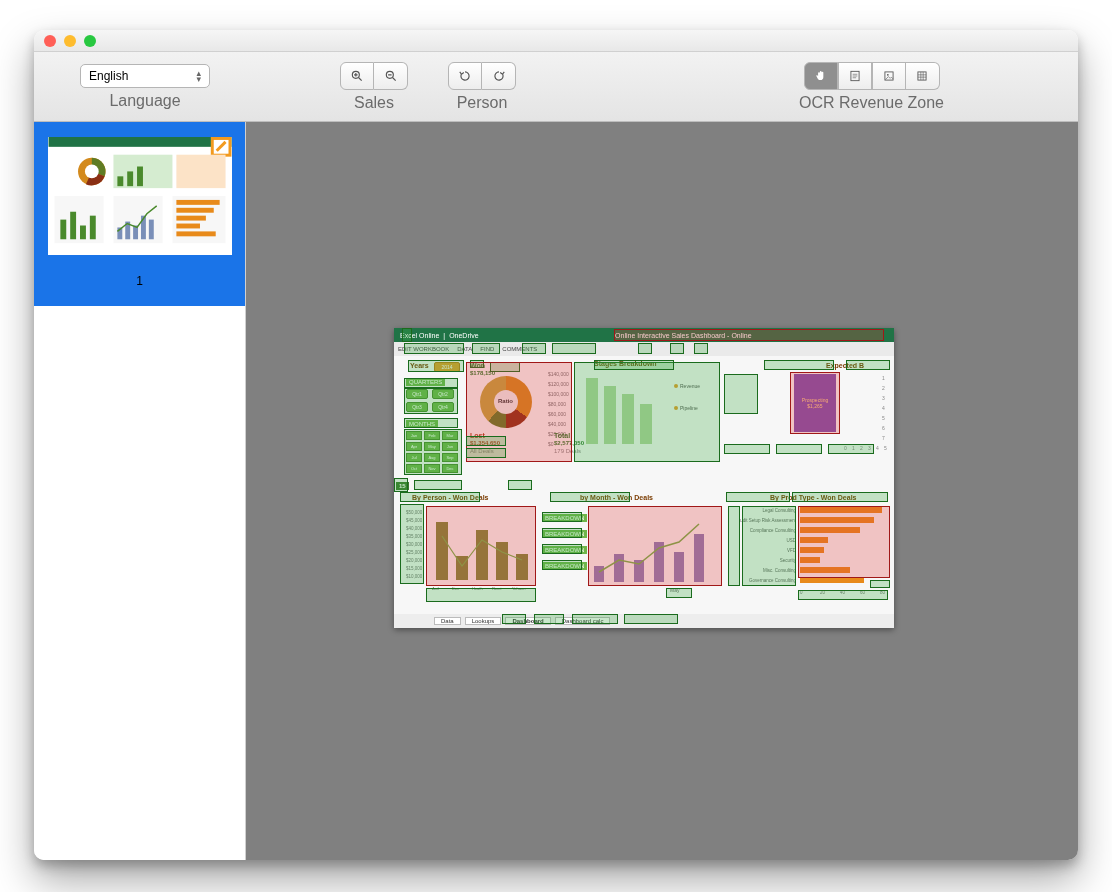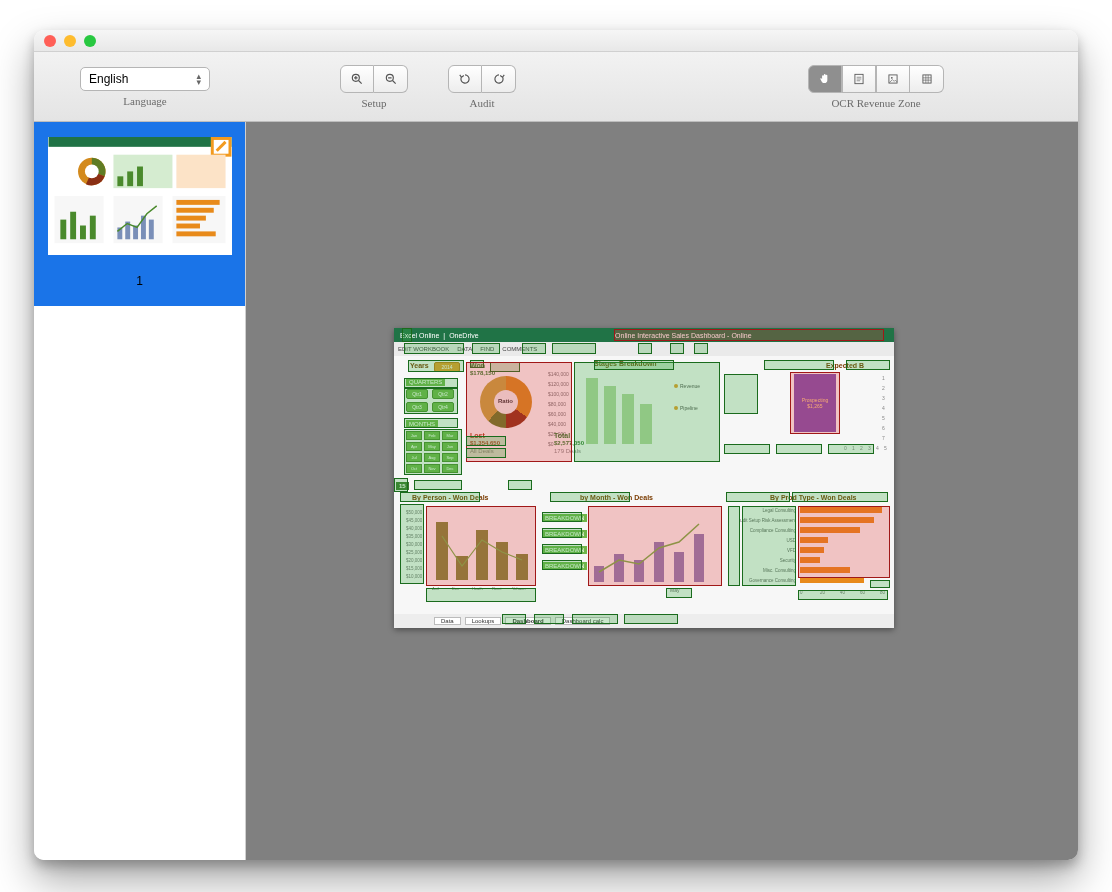--- a/index.html
+++ b/index.html
@@ -33,21 +33,21 @@
   .tl-red { background:#ff5f57; } .tl-yel { background:#febc2e; } .tl-grn { background:#28c840; }
   
   .toolbar {
     height: 70px;
     background: linear-gradient(#f2f2f2,#e4e4e4);
     border-bottom: 1px solid #bdbdbd;
     display: flex; align-items: center;
     padding: 0 14px;
   }
   .tool-group { display:flex; flex-direction:column; align-items:center; gap:4px; }
-  .tool-label { font-size:11px; color:#6b6b6b;font-family:Liberation Serif, serif; }
+  .tool-label { font-size:16px; color:#6b6b6b; }
   .btn-cluster { display:flex; gap:0; }
   .mac-btn {
     height: 28px; min-width:34px;
     background: linear-gradient(#ffffff,#ededed);
     border:1px solid #b5b5b5;
     display:flex; align-items:center; justify-content:center;
     font-size:13px; color:#444; cursor:pointer;
   }
   .mac-btn:first-child { border-radius:6px 0 0 6px; }
   .mac-btn:last-child  { border-radius:0 6px 6px 0; border-left:none; }
@@ -181,41 +181,41 @@
             </svg>
         </div>
         <div class="mac-btn">
           <svg class="ic" viewBox="0 0 24 24">
               <circle cx="10" cy="10" r="6" fill="none" stroke="#555" stroke-width="2"></circle>
               <line x1="15" y1="15" x2="20" y2="20" stroke="#555" stroke-width="2"></line>
               <line x1="7" y1="10" x2="13" y2="10" stroke="#555" stroke-width="2"></line>
             </svg>
         </div>
       </div>
-      <div class="tool-label">Setup</div>
+      <div class="tool-label">Sales</div>
     </div>
 
     <div class="spacer-sm"></div>
 
     <div class="tool-group">
       <div class="btn-cluster">
         <div class="mac-btn">
           <svg class="ic" viewBox="0 0 24 24">
               <path d="M12 5a7 7 0 1 1-6.3 4" fill="none" stroke="#555" stroke-width="2"></path>
               <polyline points="3,5 6,9 10,6" fill="none" stroke="#555" stroke-width="2"></polyline>
             </svg>
         </div>
         <div class="mac-btn">
           <svg class="ic" viewBox="0 0 24 24">
               <path d="M12 5a7 7 0 1 0 6.3 4" fill="none" stroke="#555" stroke-width="2"></path>
               <polyline points="21,5 18,9 14,6" fill="none" stroke="#555" stroke-width="2"></polyline>
             </svg>
         </div>
       </div>
-      <div class="tool-label">Audit</div>
+      <div class="tool-label">Person</div>
     </div>
 
     <div class="sp"></div>
 
     <div class="tool-group">
       <div class="btn-cluster">
         <div class="mac-btn active">
           <svg class="ic" viewBox="0 0 24 24">
               <path d="M7 12V7a1.5 1.5 0 1 1 3 0v4V5a1.5 1.5 0 1 1 3 0v6V6a1.5 1.5 0 1 1 3 0v8c0 3-2 5-5 5h-1c-2 0-3-1-4-3l-2-4c-.5-1 1-2 2-1z" fill="#fff"></path>
             </svg>

